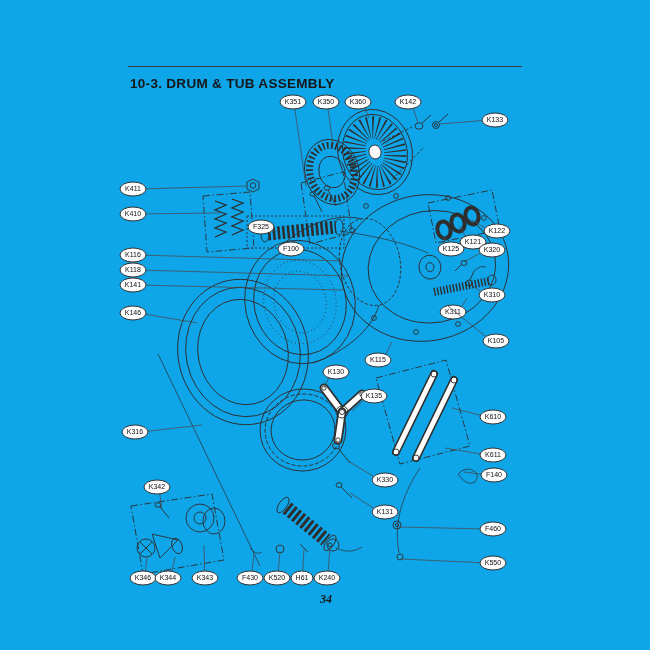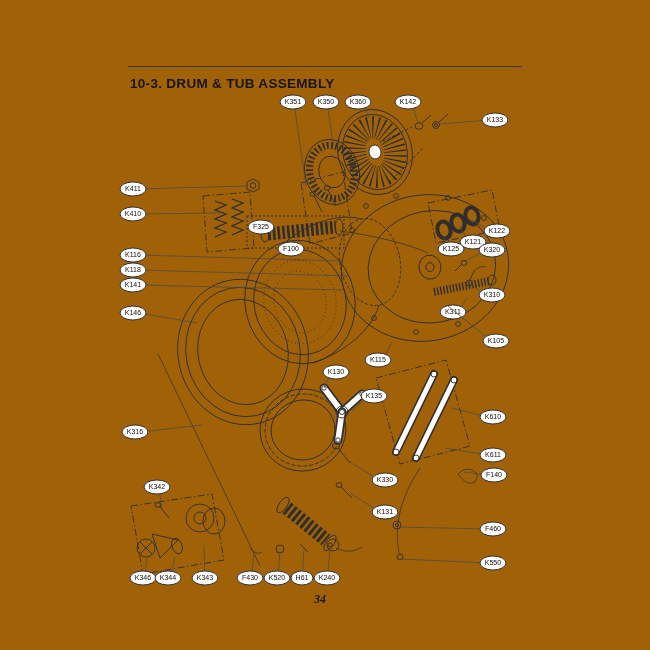--- a/index.html
+++ b/index.html
@@ -2,31 +2,31 @@
 <html><head>
 <meta charset="utf-8">
 <style>
   html,body{margin:0;padding:0;}
   body{
     width:650px;height:650px;overflow:hidden;
     background:#fdfdfd;
     font-family:"Liberation Sans", sans-serif;
     position:relative;
   }
-  .page{position:absolute;left:0;top:0;width:650px;height:650px;background:#a16207;}
+  .page{position:absolute;left:0;top:0;width:650px;height:650px;background:#0ea5e9;}
   .top-rule{
     position:absolute;left:128px;top:66px;width:394px;height:0;
     border-top:1.6px solid #3a3a3a;
   }
   .page-title{
     position:absolute;left:130px;top:76px;
     font-size:13.5px;font-weight:bold;letter-spacing:.3px;color:#161616;
   }
   .page-number{
-    position:absolute;left:314px;top:592px;width:24px;
+    position:absolute;left:314px;top:592px;width:24px;text-align:center;
     font-family:"Liberation Serif", serif;
     font-size:12px;font-style:italic;font-weight:bold;color:#1a1a1a;
   }
   svg#diagram{position:absolute;left:0;top:0;}
   .art{stroke:#2e2e2e;fill:none;stroke-width:.9;}
   .thin{stroke-width:.7;}
   .callout-oval{fill:#fdfdfd;stroke:#333;stroke-width:1;}
   .callout-text{
     font-family:"Liberation Sans", sans-serif;
     font-size:7px;fill:#111;text-anchor:middle;stroke:none;

